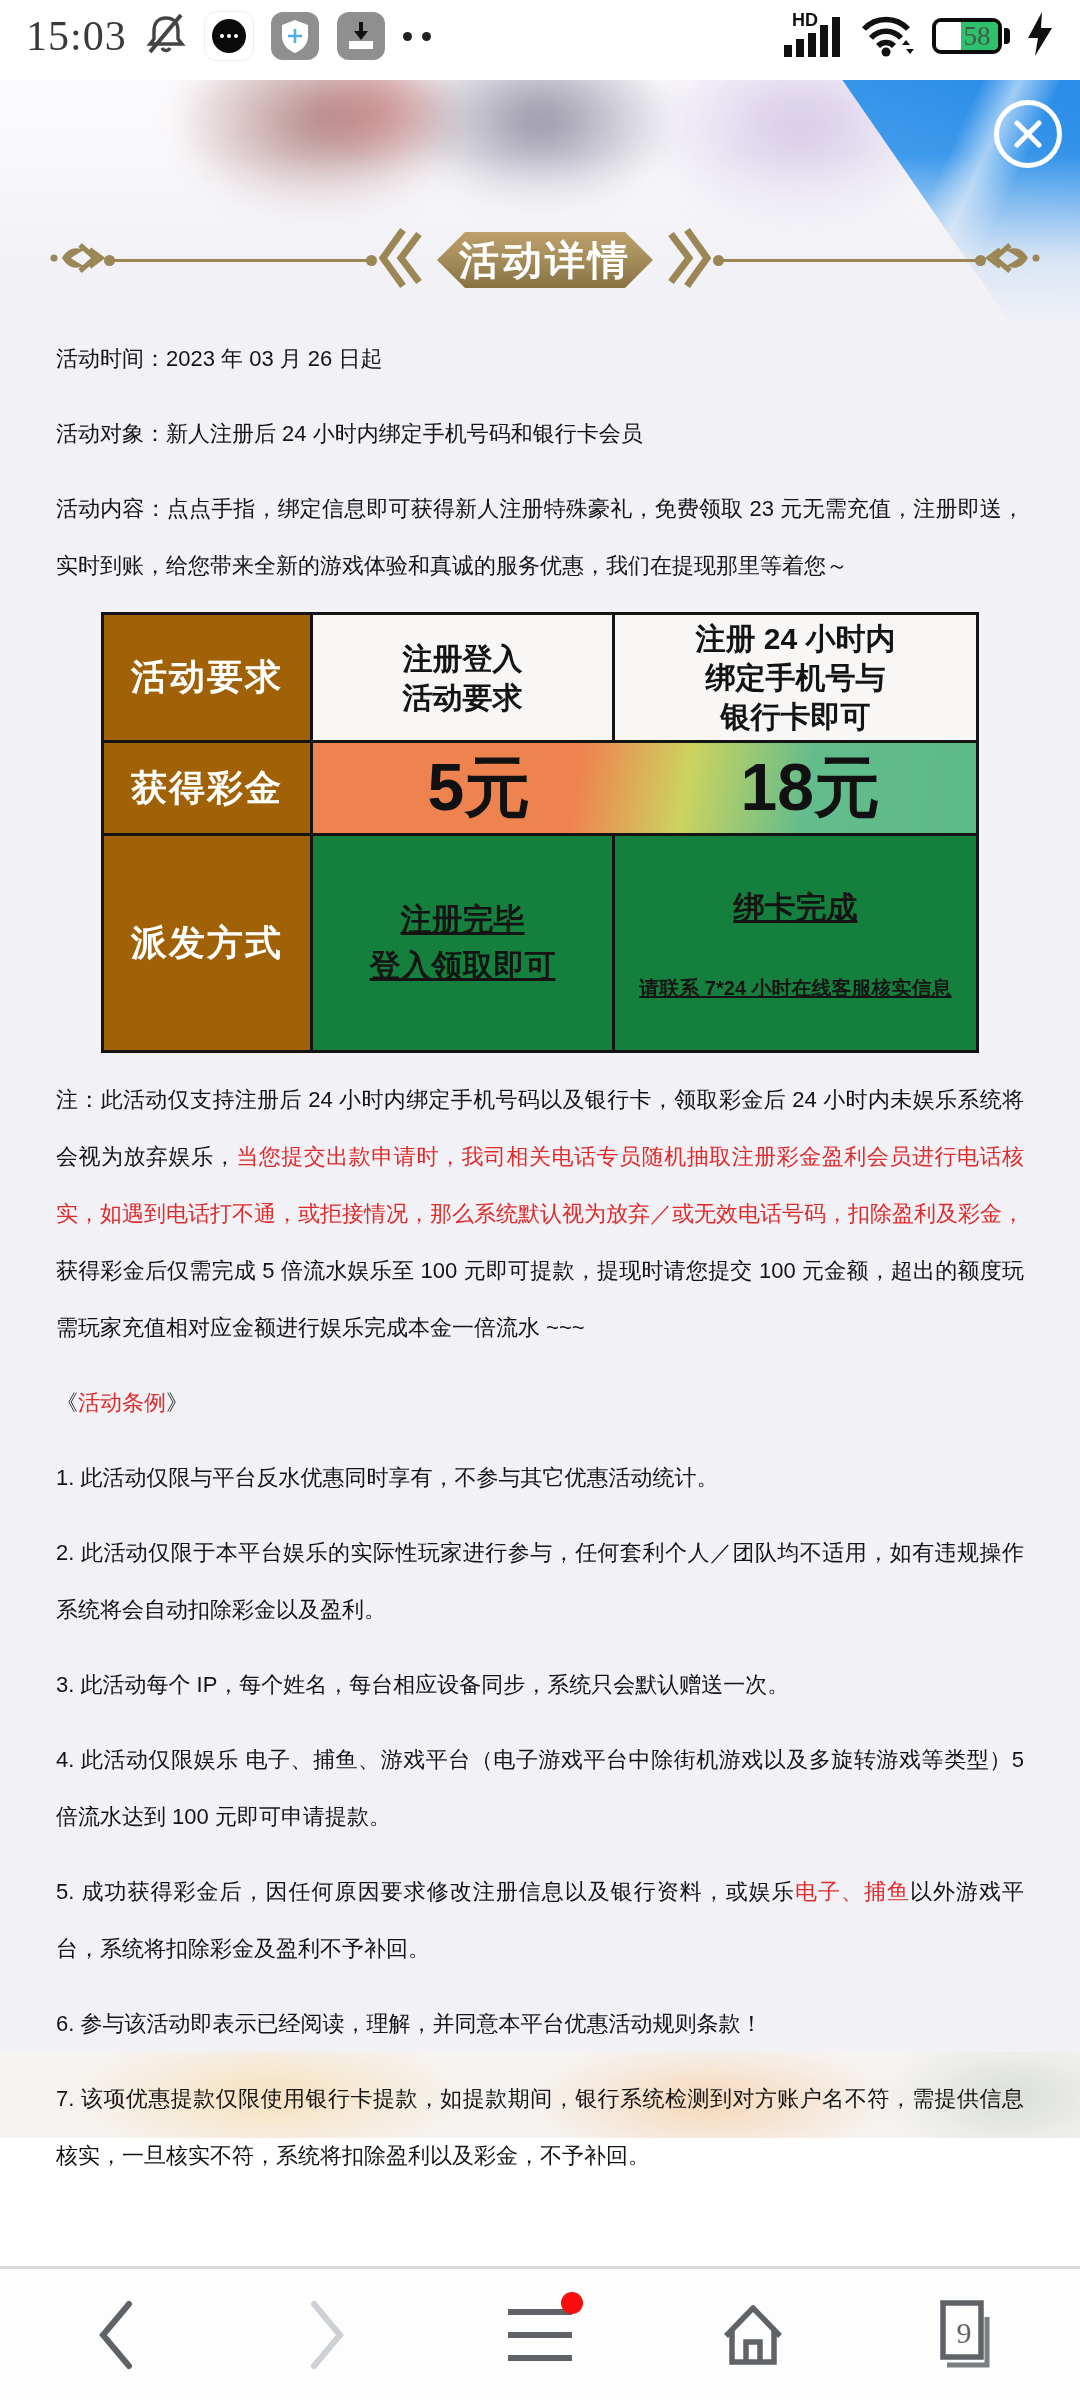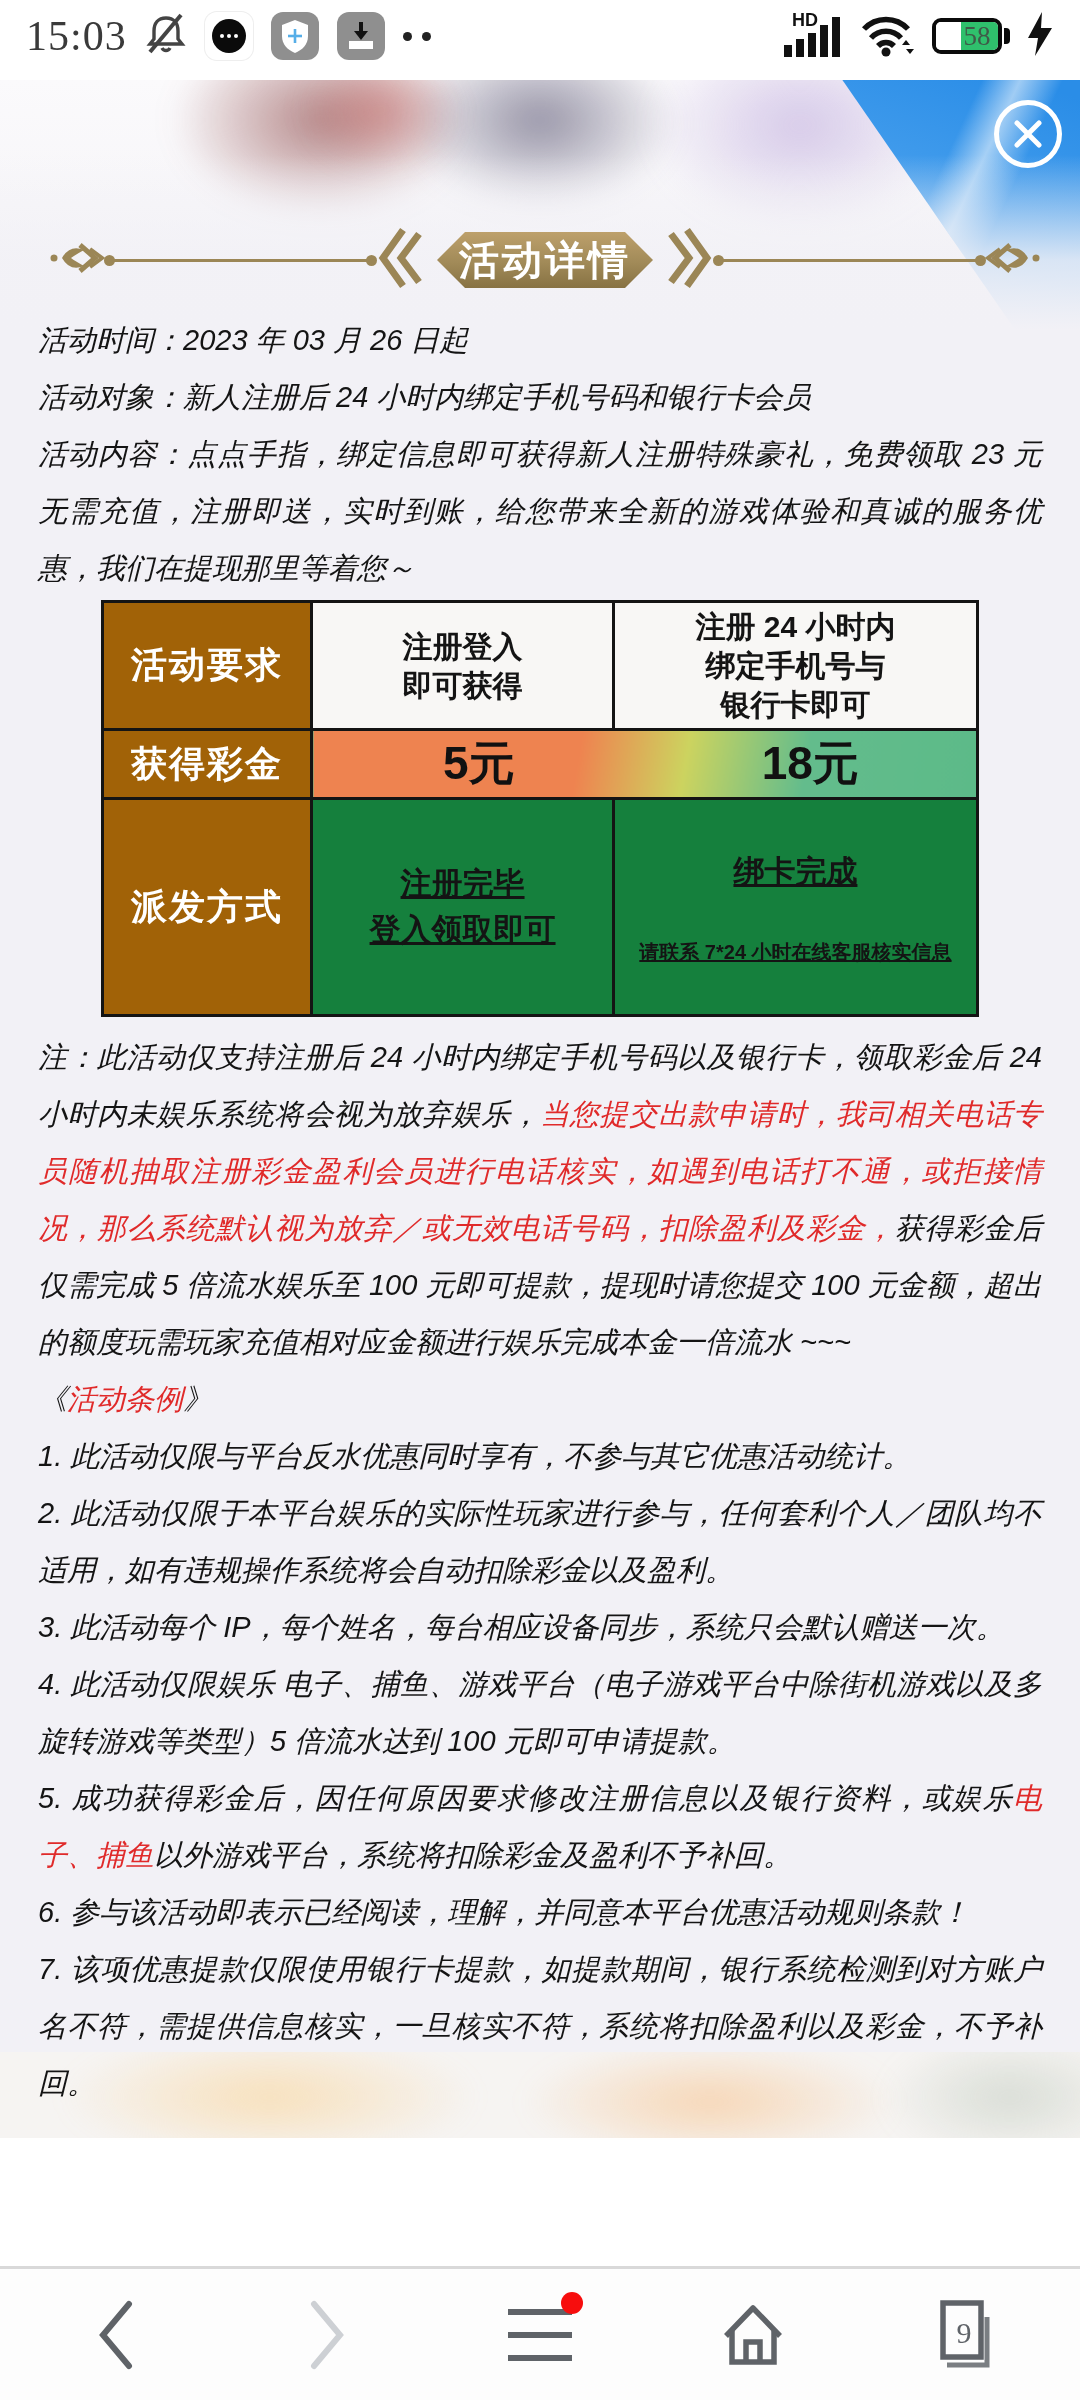--- a/index.html
+++ b/index.html
@@ -63,33 +63,33 @@
   .bline::before{left:-4px;} .bline::after{right:-4px;}
   .badge{width:216px;height:56px;margin:0 10px;flex:none;display:flex;align-items:center;justify-content:center;
       background:linear-gradient(180deg,#bda06b 0%,#a18a58 55%,#877243 100%);
       clip-path:polygon(28px 0,calc(100% - 28px) 0,100% 50%,calc(100% - 28px) 100%,28px 100%,0 50%);}
   .badge span{color:#fff;font-size:40px;font-weight:bold;letter-spacing:3px;}
   .chev{flex:none;margin:0 4px;}
   .orn{flex:none;}
 
   
   .content{position:absolute;top:312px;left:0;right:0;padding:0 38px;box-sizing:border-box;z-index:10;}
-  .content p{margin:0;font-size:29px;line-height:57px;text-align:justify;color:#141414;font-style:italic;}
+  .content p{margin:18px;font-size:22px;line-height:57px;text-align:justify;color:#141414;}
   .red{color:#e02a2a;}
   .rules-title{margin-top:0;}
 
   
   .promo-table{width:878px;margin:3px auto 12px;border-collapse:collapse;table-layout:fixed;background:#f8f7f5;}
   .promo-table td{border:3px solid #141414;text-align:center;vertical-align:middle;font-weight:bold;color:#141414;padding:4px 6px;}
   .promo-table .lbl{background:#a16207;color:#fff;font-size:36px;letter-spacing:2px;}
   .col-l{width:208px;} .col-m{width:300px;} .col-r{width:362px;}
   .r1 td.cell{height:112px;font-size:30px;line-height:39px;white-space:pre-line;background:#f8f7f5;}
   .r2 .grad{height:66px;padding:0;background:linear-gradient(100deg,#ee8350 0%,#ee8350 40%,#ccd35f 56%,#63bc8c 74%,#5cba88 100%);}
   .grad-inner{display:flex;width:100%;height:100%;align-items:center;}
-  .grad-inner span{flex:1;font-size:46px;font-weight:bold;color:#111;}
+  .grad-inner span{flex:1;font-size:66px;font-weight:bold;color:#111;}
   .r3 .merged{height:48px;font-size:35px;background:#f8f7f5;}
   .r4 td.cell{height:100px;font-size:31px;line-height:46px;white-space:pre-line;background:#15803d;text-decoration:underline;}
   .r4 .sub{display:block;font-size:20px;line-height:24px;font-weight:bold;}
   .r4 .top-line{display:block;font-size:31px;line-height:44px;font-weight:bold;}
 
   
   .nav-bar{position:absolute;top:2269px;left:0;right:0;bottom:0;background:#fdfdfd;display:flex;
            align-items:center;justify-content:space-between;padding:0 70px;box-sizing:border-box;z-index:20;}
   .nav-item{position:relative;width:90px;height:90px;display:flex;align-items:center;justify-content:center;cursor:pointer;}
   .menu-lines{display:flex;flex-direction:column;gap:17px;}
@@ -245,21 +245,21 @@
     <table class="promo-table">
       <colgroup>
           <col class="col-l">
           <col class="col-m">
           <col class="col-r">
         </colgroup>
       <tbody>
           <tr class="r1">
         <td class="lbl">活动要求</td>
         <td class="cell">注册登入
-即可获得</td>
+活动要求</td>
         <td class="cell">注册 24 小时内
 绑定手机号与
 银行卡即可</td>
       </tr>
       <tr class="r2">
         <td class="lbl">获得彩金</td>
         <td class="grad" colspan="2">
           <div class="grad-inner">
             <span>5元</span>
             <span>18元</span>

